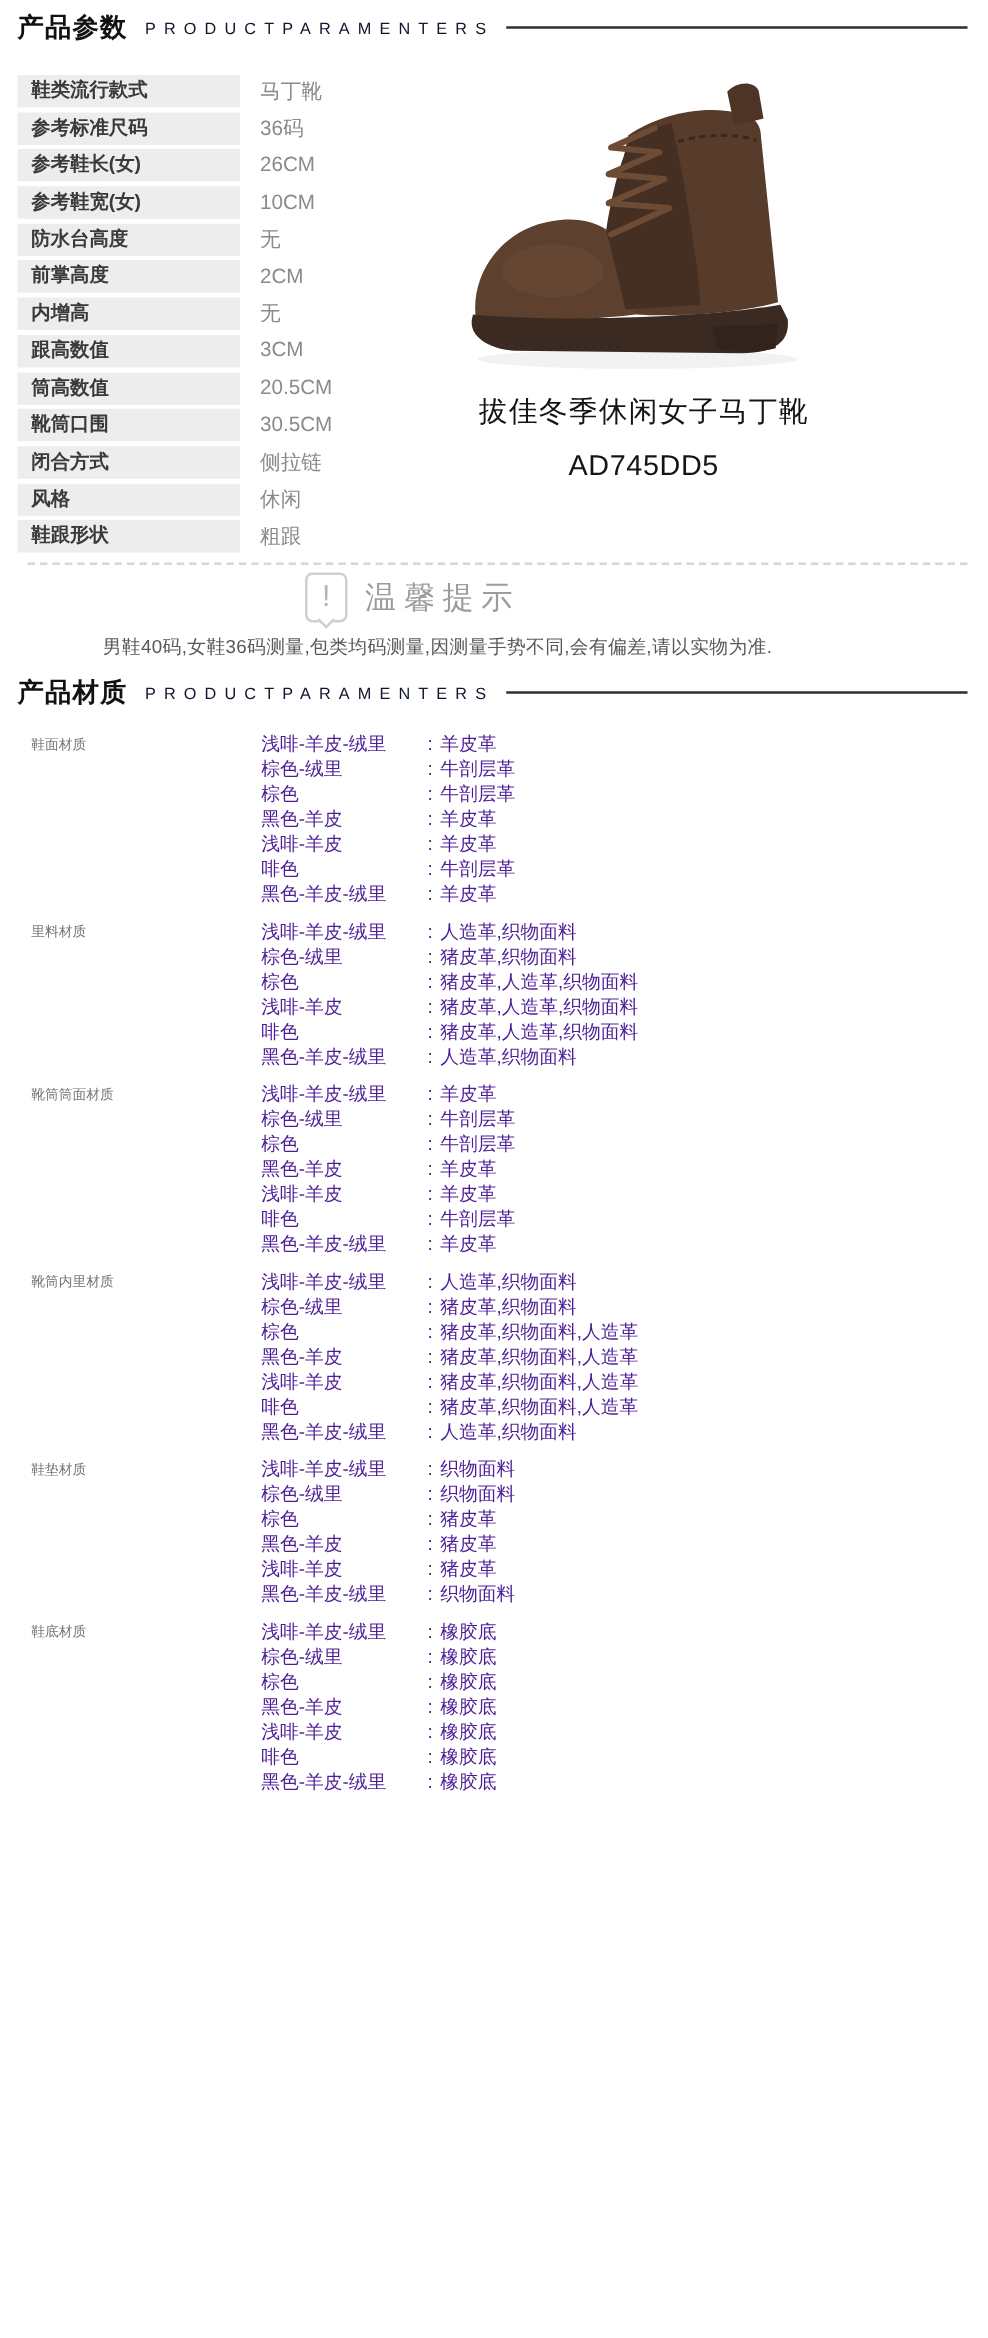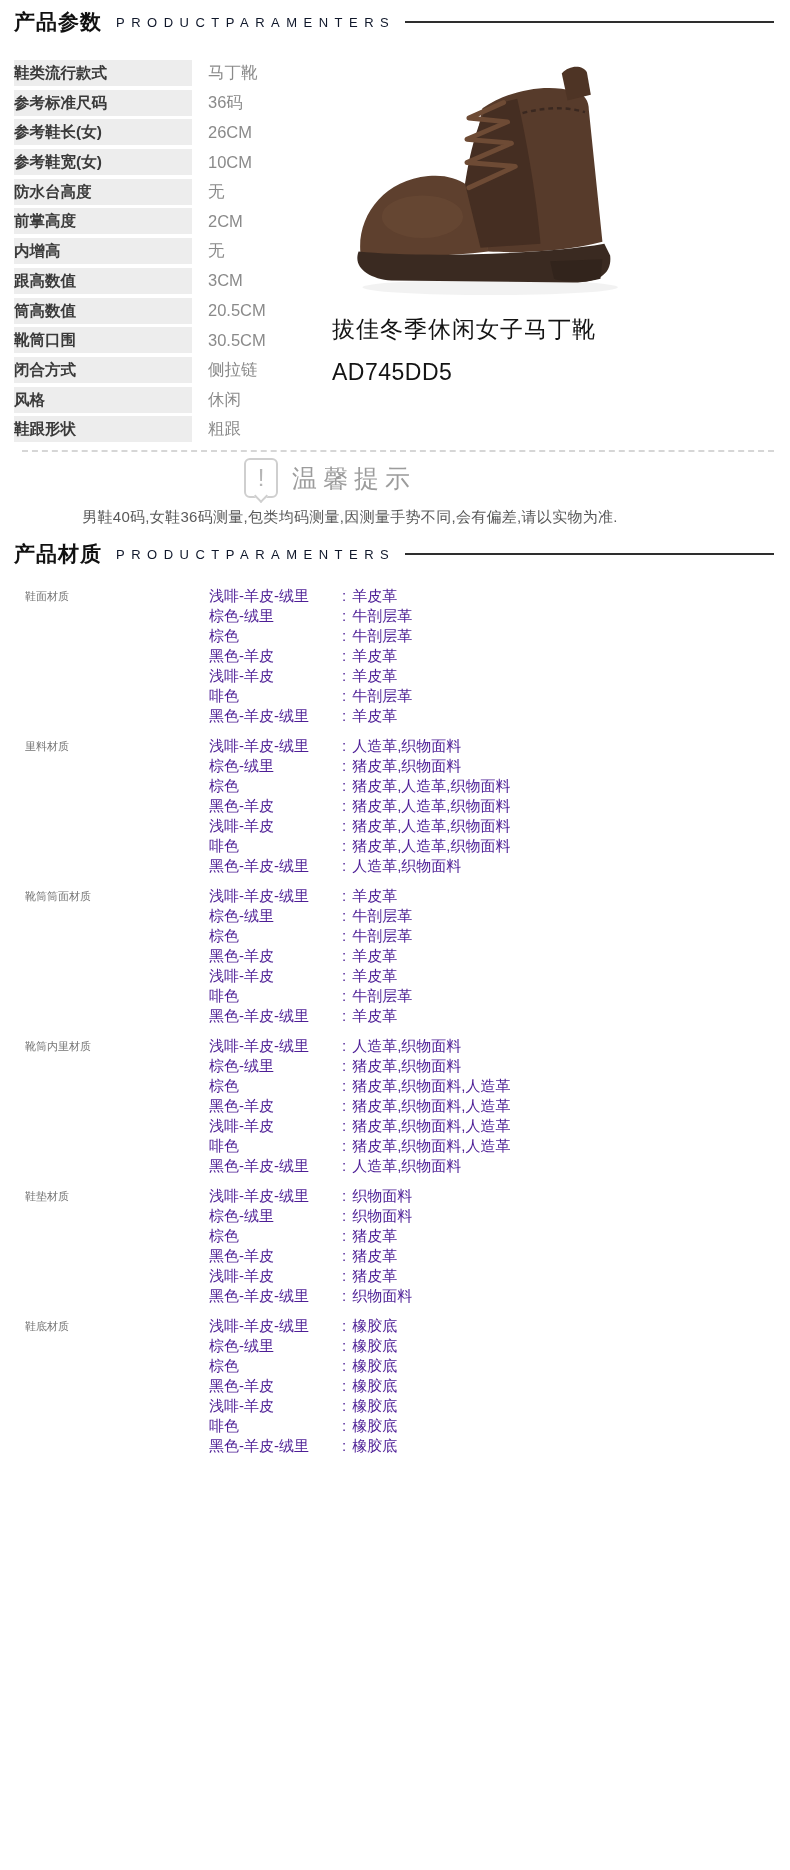--- a/index.html
+++ b/index.html
@@ -11,25 +11,25 @@
   .sec-header { position:absolute; left:14px; right:16px; display:flex; align-items:center; }
   .sec-header.h1 { top:8px; }
   .sec-header.h2 { top:540px; }
   .sec-title { font-size:21px; font-weight:700; color:#111; letter-spacing:1px; white-space:nowrap; }
   .sec-sub { font-size:13px; color:#0f172a; letter-spacing:6.5px; margin-left:14px; white-space:nowrap; }
   .sec-line { flex:1; border-top:2px solid #2e2e2e; margin-left:10px; }
 
   
   .spec-table { position:absolute; top:60px; left:14px; width:480px; }
   .spec-row { display:flex; align-items:center; margin-bottom:3.7px; }
-  .spec-label { width:178px; height:26px; line-height:26px; background:#ededed; font-size:15.5px; font-weight:600; color:#3a3a3a; }
+  .spec-label { width:178px; height:26px; line-height:26px; background:#ededed; padding-left:11px; font-size:15.5px; font-weight:600; color:#3a3a3a; }
   .spec-value { margin-left:16px; font-size:16.5px; color:#8a8a8a; white-space:nowrap; }
 
   
-  .product-panel { position:absolute; top:52px; left:332px; width:326px; }
+  .product-panel { position:absolute; top:52px; left:352px; width:326px; text-align:center; }
   .boot-img { display:block; margin:0 auto; }
   .product-title { margin-top:10px; font-size:23px; color:#141414; letter-spacing:1px; }
   .product-code { margin-top:14px; font-size:23px; color:#141414; letter-spacing:0.5px; }
 
   
   .dashed-divider { position:absolute; top:450px; left:22px; right:16px; border-top:2px dashed #d6d6d6; }
 
   
   .tips-wrap { position:absolute; top:458px; left:0; width:660px; }
   .tips-head { display:flex; justify-content:center; align-items:flex-start; gap:14px; }
@@ -167,21 +167,20 @@
           <div class="mat-line"><span class="mat-variant">啡色</span><span class="mat-sep">:</span><span class="mat-value">牛剖层革</span></div>
           <div class="mat-line"><span class="mat-variant">黑色-羊皮-绒里</span><span class="mat-sep">:</span><span class="mat-value">羊皮革</span></div>
         </div>
       </div>
       <div class="mat-block">
         <div class="mat-label">里料材质</div>
         <div class="mat-lines">
           <div class="mat-line"><span class="mat-variant">浅啡-羊皮-绒里</span><span class="mat-sep">:</span><span class="mat-value">人造革,织物面料</span></div>
           <div class="mat-line"><span class="mat-variant">棕色-绒里</span><span class="mat-sep">:</span><span class="mat-value">猪皮革,织物面料</span></div>
           <div class="mat-line"><span class="mat-variant">棕色</span><span class="mat-sep">:</span><span class="mat-value">猪皮革,人造革,织物面料</span></div>
-          <div class="mat-line"><span class="mat-variant">黑色-羊皮</span><span class="mat-sep">:</span><span class="mat-value">猪皮革,人造革,织物面料</span></div>
           <div class="mat-line"><span class="mat-variant">浅啡-羊皮</span><span class="mat-sep">:</span><span class="mat-value">猪皮革,人造革,织物面料</span></div>
           <div class="mat-line"><span class="mat-variant">啡色</span><span class="mat-sep">:</span><span class="mat-value">猪皮革,人造革,织物面料</span></div>
           <div class="mat-line"><span class="mat-variant">黑色-羊皮-绒里</span><span class="mat-sep">:</span><span class="mat-value">人造革,织物面料</span></div>
         </div>
       </div>
       <div class="mat-block">
         <div class="mat-label">靴筒筒面材质</div>
         <div class="mat-lines">
           <div class="mat-line"><span class="mat-variant">浅啡-羊皮-绒里</span><span class="mat-sep">:</span><span class="mat-value">羊皮革</span></div>
           <div class="mat-line"><span class="mat-variant">棕色-绒里</span><span class="mat-sep">:</span><span class="mat-value">牛剖层革</span></div>

